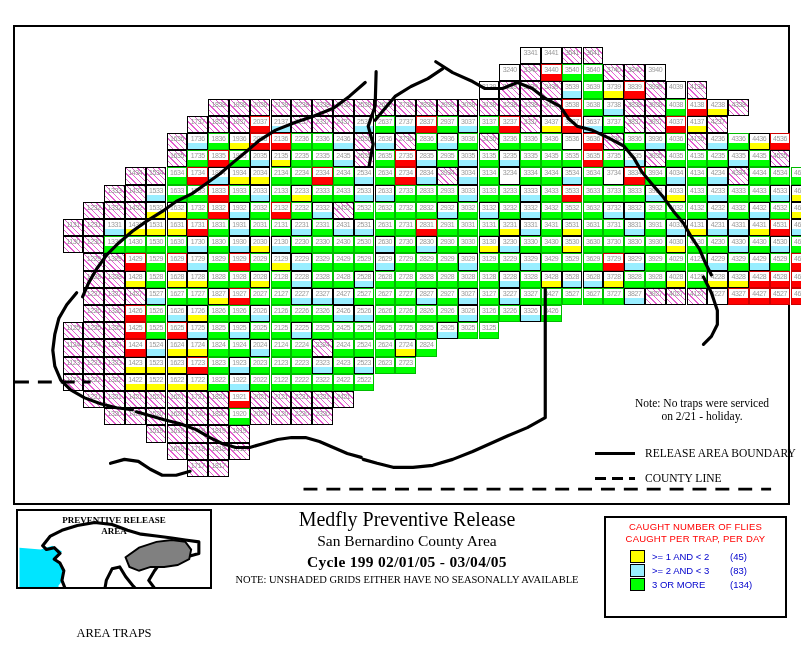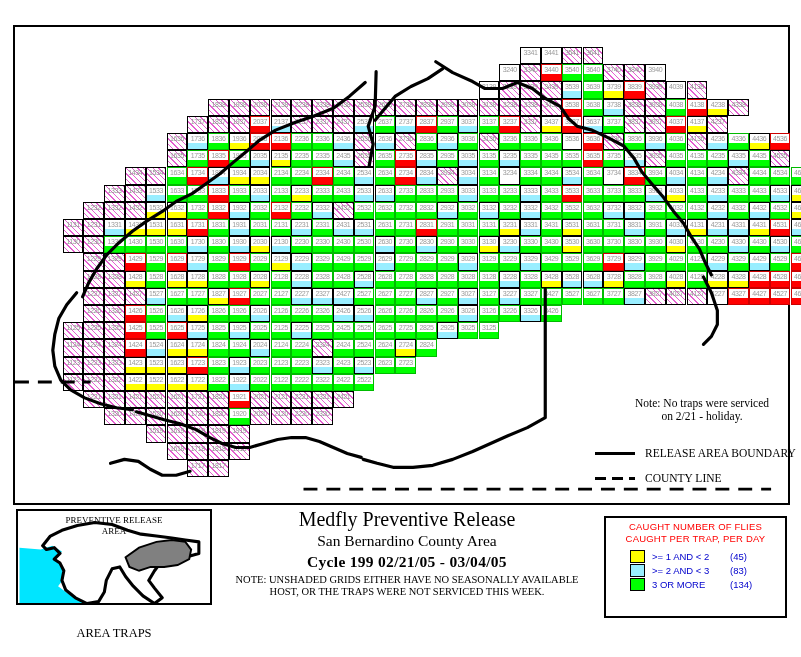--- a/index.html
+++ b/index.html
@@ -33,22 +33,22 @@
   .maplegend{position:absolute;left:578px;top:418px;width:205px;font-size:11.5px;}
   .leg-row{display:flex;align-items:center;margin-bottom:9px;}
   .leg-sym{width:44px;height:16px;position:relative;flex:0 0 44px;margin-right:8px;}
   .leg-txt{line-height:13px;}
   .sym-solid{position:absolute;left:2px;top:7px;width:40px;height:3px;background:#000;}
   .sym-dash{position:absolute;left:2px;top:7px;width:40px;height:3px;
             background:repeating-linear-gradient(to right,#000 0 11px,#fff 11px 17px);}
   .sym-hatch{position:absolute;left:8px;top:1px;width:22px;height:16px;border:1px solid #000;}
 
   
-  .inset-box{position:absolute;left:16px;top:509px;width:196px;height:96px;
-             border:2px solid #000;box-sizing:border-box;background:#fff;overflow:hidden;}
+  .inset-box{position:absolute;left:16px;top:509px;width:196px;height:80px;
+             border:2px solid #000;box-sizing:border-box;background:#fff;overflow:hidden;font-weight:bold;}
   .inset-cap{position:absolute;left:16px;top:626px;width:196px;text-align:center;
              font-size:12.5px;}
   .inset-title{position:absolute;left:0;top:4px;width:100%;text-align:center;
                font-size:9px;line-height:11px;font-family:"Liberation Serif",serif;}
 
   .titleblock{position:absolute;left:218px;top:508px;width:378px;text-align:center;}
   .t1{font-size:20px;line-height:23px;}
   .t2{font-size:20px;line-height:23px;}
   .t3{font-size:15.5px;line-height:19px;}
   .t4{font-size:15.5px;line-height:24px;font-weight:bold;letter-spacing:0.3px;}
@@ -2309,23 +2309,22 @@
   <div class="inset-title">
     <div>PREVENTIVE RELEASE</div>
     <div>AREA</div>
   </div>
 </div>
 <div class="inset-cap">AREA TRAPS</div>
 
 <div class="titleblock">
   <div class="t1">Medfly Preventive Release</div>
   <div class="t3">San Bernardino County Area</div>
-  <div class="t4">Cycle 199    02/21/05 - 03/04/05</div>
+  <div class="t4">Cycle 199    02/01/05 - 03/04/05</div>
   <div class="t5">NOTE: UNSHADED GRIDS EITHER HAVE NO SEASONALLY AVAILABLE</div>
-  <div class="t5">HOST, OR THE TRAPS WERE NOT SERVICED THIS WEEK.</div>
 </div>
 
 <div class="colorkey">
   <div class="ck-head">
     <div>CAUGHT NUMBER OF FLIES</div>
     <div>CAUGHT PER TRAP, PER DAY</div>
   </div>
   <div class="ck-rows" id="ck-rows">
       <div class="ck-row">
         <div class="ck-sw" style="background: rgb(255, 255, 0);"></div>

